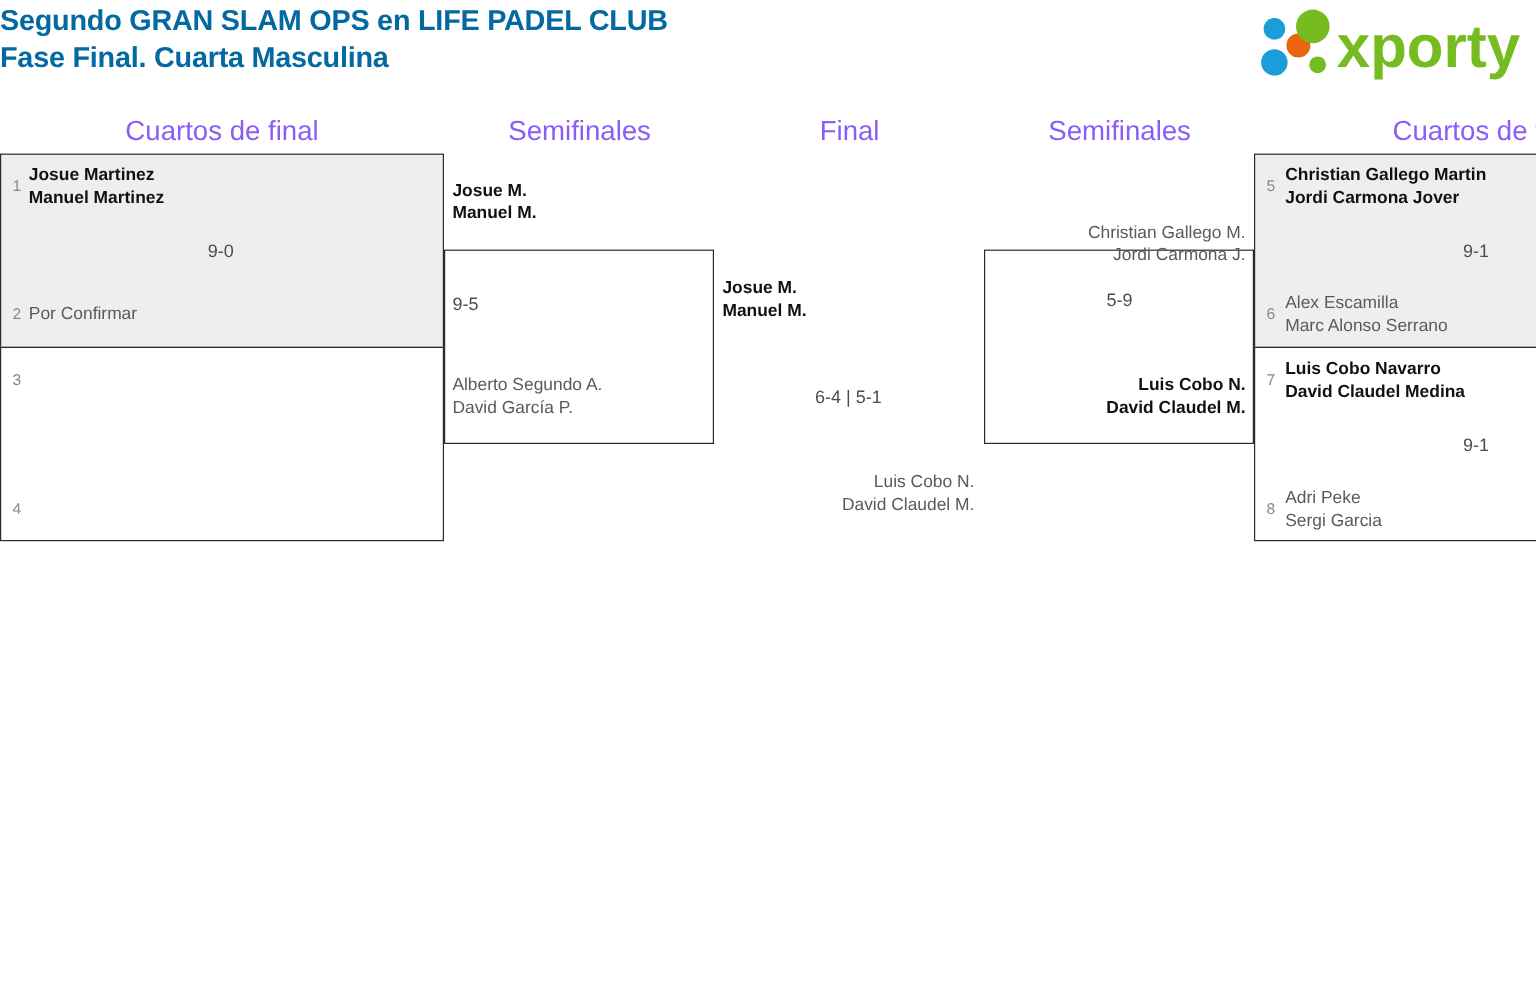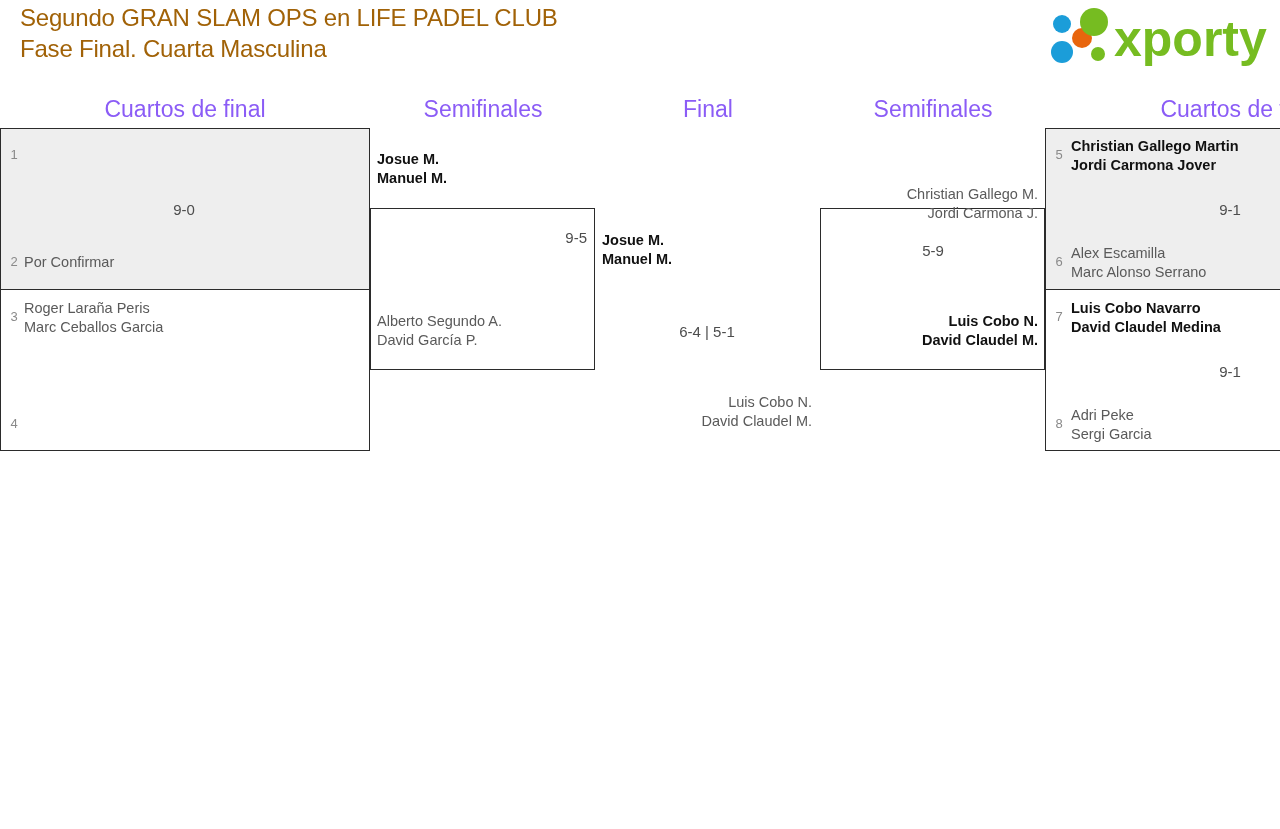--- a/index.html
+++ b/index.html
@@ -11,26 +11,25 @@
     overflow: hidden;
   }
 
   #root { position: relative; width: 1280px; height: 829px; }
 
   
   .page-title {
     position: absolute;
     left: 0px; top: 2px;
     font-size: 24px;
-    font-weight: 400;
-    color: #a16207;
+    font-weight: 700;
+    color: #0369a1;
     line-height: 31px;
     letter-spacing: -0.2px;
     white-space: pre-line;
-    padding-left: 20px;
   }
 
   .logo {
     position: absolute;
     right: 4px; top: 6px;
     width: 232px; height: 62px;
   }
 
   
   .col-header {
@@ -102,39 +101,39 @@
   <div class="col-header" style="left:40px; width:290px;">Cuartos de final</div>
   <div class="col-header" style="left:383px; width:200px;">Semifinales</div>
   <div class="col-header" style="left:608px; width:200px;">Final</div>
   <div class="col-header" style="left:833px; width:200px;">Semifinales</div>
   <div class="col-header" style="left:1096px; width:290px;">Cuartos de final</div>
 
   <div class="mbox hl" style="left:0px; top:128px; width:370px; height:162px;"></div>
   <div class="mbox" style="left:0px; top:289px; width:370px; height:162px;"></div>
 
   <div class="seed" style="left:7px; top:147px; width:14px; text-align:center;">1</div>
+  <div class="team win" style="left:24px; top:137px; width:330px;">Josue Martinez
+Manuel Martinez</div>
 
   <div class="score" style="left:24px; top:200px; width:320px; text-align:center;">9-0</div>
 
   <div class="seed" style="left:7px; top:254px; width:14px; text-align:center;">2</div>
   <div class="team" style="left:24px; top:253px; width:330px;">Por Confirmar</div>
 
   <div class="seed" style="left:7px; top:309px; width:14px; text-align:center;">3</div>
-  <div class="team" style="left:24px; top:299px; width:330px;">Roger Laraña Peris
-Marc Ceballos Garcia</div>
 
 
   <div class="seed" style="left:7px; top:416px; width:14px; text-align:center;">4</div>
 
   <div class="mbox" style="left:370px; top:208px; width:225px; height:162px;"></div>
 
   <div class="team win" style="left:377px; top:150px; width:210px;">Josue M.
 Manuel M.</div>
 
-  <div class="score" style="left:377px; top:228px; width:210px; text-align:right;">9-5</div>
+  <div class="score" style="left:377px; top:244px; width:210px; text-align:left;">9-5</div>
 
   <div class="team" style="left:377px; top:312px; width:210px;">Alberto Segundo A.
 David García P.</div>
 
   <div class="team win" style="left:602px; top:231px; width:210px;">Josue M.
 Manuel M.</div>
 
   <div class="score" style="left:602px; top:322px; width:210px; text-align:center;">6-4 | 5-1</div>
 
   <div class="team right" style="left:602px; top:393px; width:210px;">Luis Cobo N.

